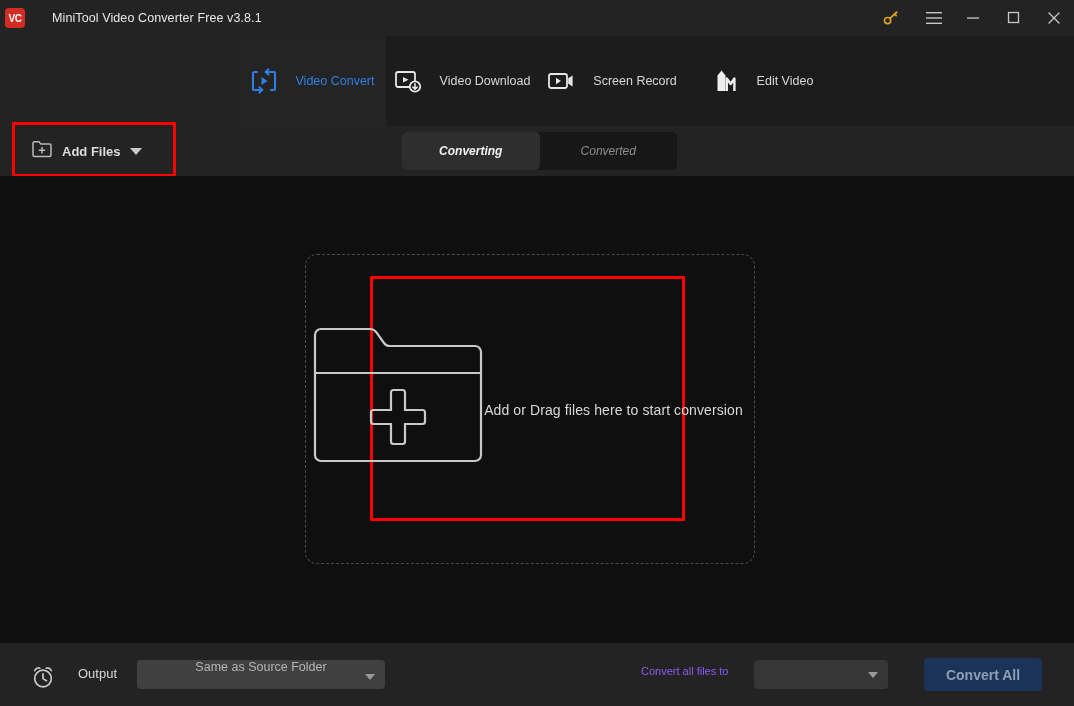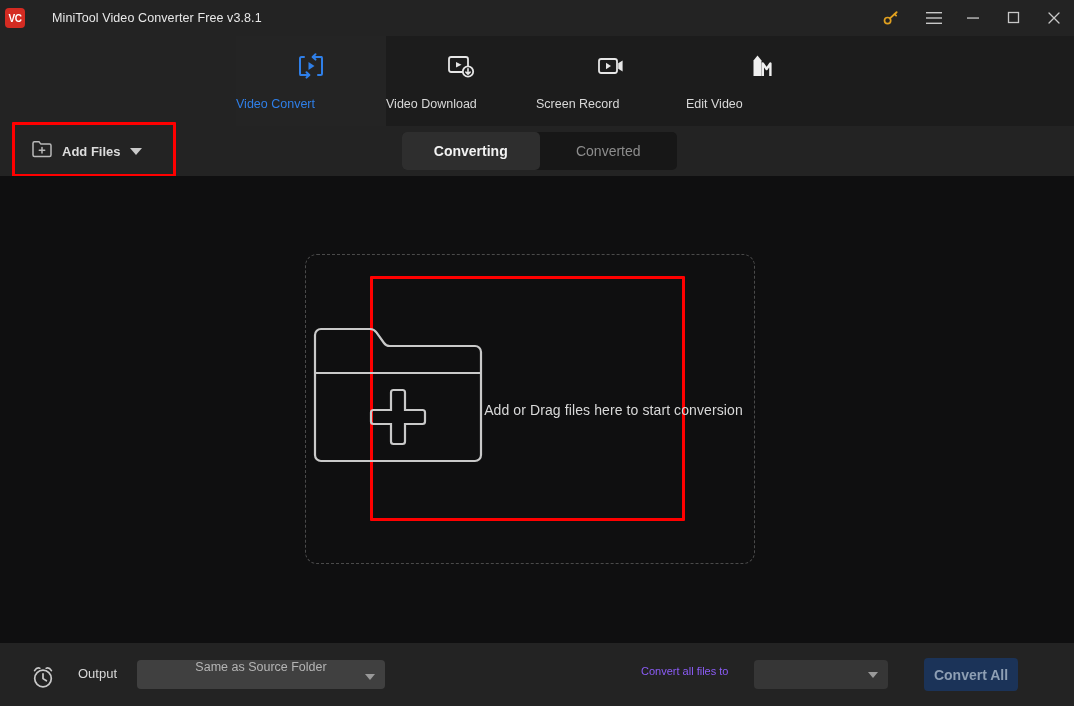--- a/index.html
+++ b/index.html
@@ -37,22 +37,22 @@
   
   .navbar{
     position:absolute; top:36px; left:0; width:1074px; height:90px;
     background:#1c1c1c;
   }
   .nav-left-pad{
     position:absolute; top:0; left:0; width:236px; height:90px; background:#232323;
   }
   .nav-tabs{ position:absolute; top:0; left:236px; height:90px; display:flex; }
   .tab{
-    width:150px; height:90px; display:flex; flex-direction:column;
-    justify-content:center; gap:16px; cursor:default;
+    width:150px; height:90px; display:flex; flex-direction:row;
+    align-items:center; justify-content:center; gap:16px; cursor:default;
   }
   .tab .tlabel{ font-size:12.5px; color:#d8d8d8; }
   .tab.active{ background:#242424; }
   .tab.active .tlabel{ color:#2f7fe8; }
   .tab-icon{ height:30px; display:flex; align-items:center; justify-content:center; }
 
   
   .toolbar{
     position:absolute; top:126px; left:0; width:1074px; height:50px;
     background:#232323; display:flex; align-items:center;
@@ -62,21 +62,21 @@
     display:flex; align-items:center; gap:9px; padding-left:14px;
   }
   .addfiles .af-label{ font-size:13px; color:#dcdcdc; font-weight:bold; }
   .caret{ width:0;height:0;border-left:6px solid transparent;border-right:6px solid transparent;border-top:7px solid #c9c9c9; }
   .seg{
     position:absolute; left:402px; top:132px; width:275px; height:38px;
     background:#171717; border-radius:5px; display:flex; padding:0;
   }
   .seg-btn{
     flex:1; display:flex; align-items:center; justify-content:center;
-    font-size:14px; color:#8d8d8d; border-radius:5px;
+    font-size:12px; color:#8d8d8d; border-radius:5px;font-style:italic;
   }
   .seg-btn.active{ background:#2e2e2e; color:#f2f2f2; font-weight:bold; }
 
   
   .anno-addfiles{
     position:absolute; left:12px; top:122px; width:164px; height:55px;
     border:3px solid #ff0000; border-radius:1px; pointer-events:none;
   }
 
   
@@ -119,21 +119,21 @@
     border-top:6px solid #9a9a9a;
   }
   .conv-label{ position:absolute; left:641px; top:22px; font-size:11px; color:#8b5cf6; }
   .fmt-select{
     position:absolute; left:754px; top:17px; width:134px; height:29px;
     background:#363636; border-radius:4px; display:flex; align-items:center;
     padding:0 10px;
   }
   .fmt-select .val{ font-size:12.5px; color:#b4b4b4; }
   .convert-all{
-    position:absolute; left:924px; top:15px; width:94px; height:33px;
+    position:absolute; left:924px; top:15px; width:118px; height:33px;
     background:#1b3358; border-radius:4px;
     display:flex; align-items:center; justify-content:center;
     font-size:14px; color:#8e9fb4; font-weight:bold;
   }
 </style>
 </head>
 <body>
 
 <div class="app">
 

